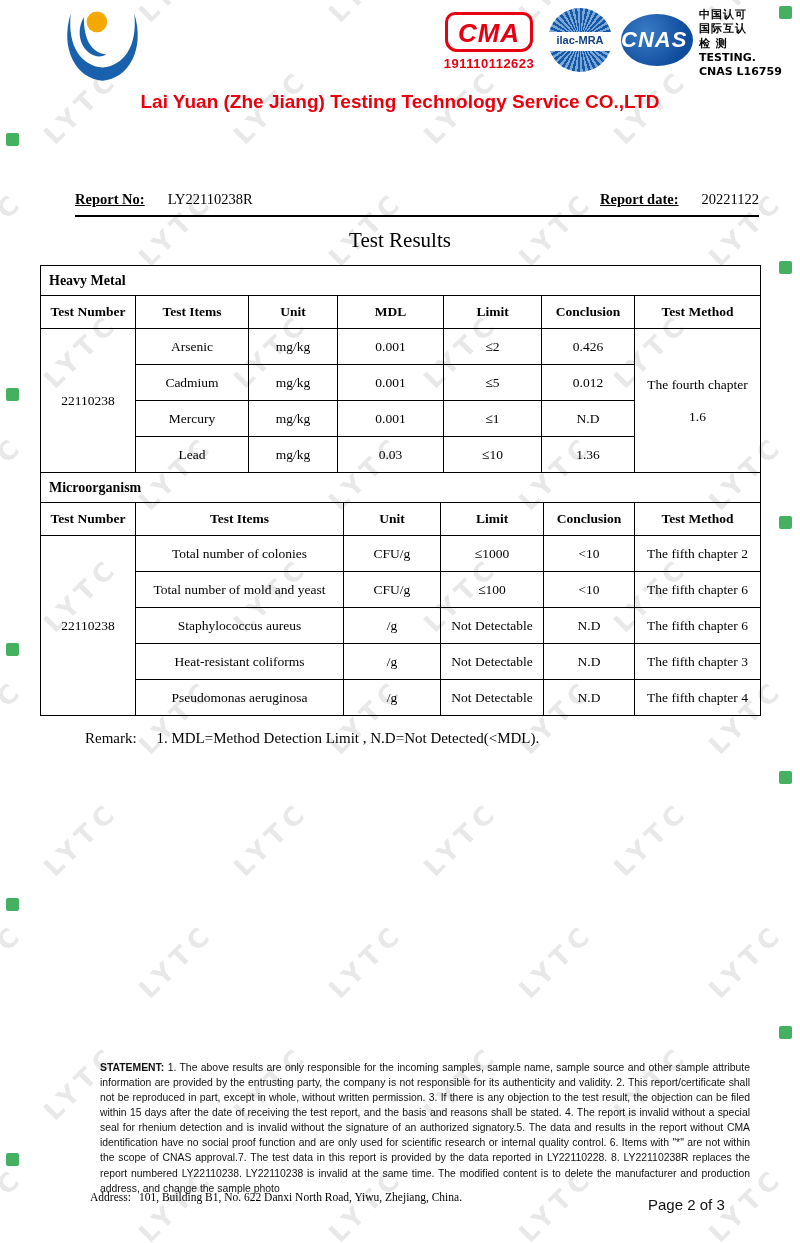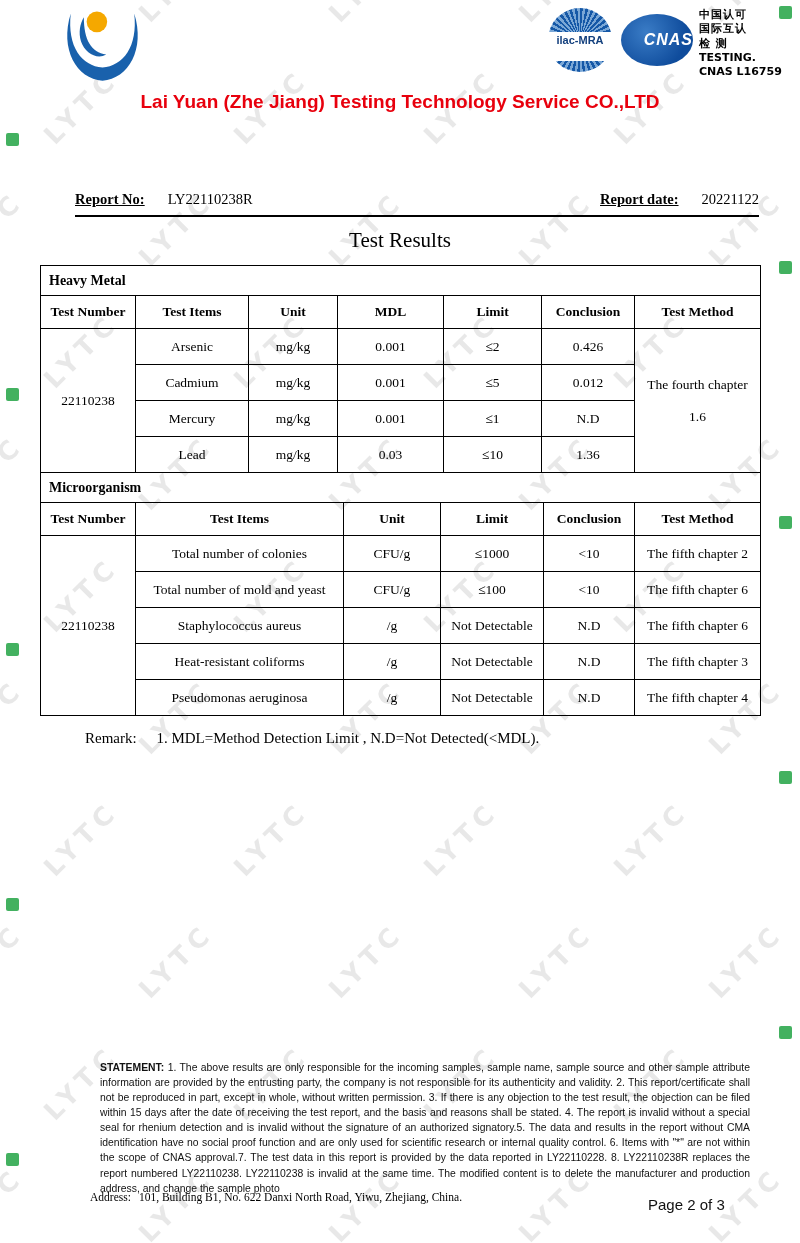--- a/index.html
+++ b/index.html
@@ -26,30 +26,30 @@
     padding:1px 10px; height:40px; line-height:34px;
   }
   .cma-text { color:#e60012; font-family:"Liberation Sans", sans-serif; font-weight:bold; font-style:italic; font-size:26px; letter-spacing:1px; }
   .cma-number { color:#e60012; font-family:"Liberation Sans", sans-serif; font-weight:bold; font-size:13px; margin-top:4px; letter-spacing:.5px; }
   .logo-ilac { position:absolute; left:548px; top:8px; }
   .ilac-circle {
     position:relative; width:64px; height:64px; border-radius:50%;
     background:repeating-conic-gradient(#1558a7 0deg 5deg, #7aa7d6 5deg 10deg);
   }
   .ilac-band {
-    position:absolute; left:-2px; right:-2px; top:24px; height:29px; background:#fff;
+    position:absolute; left:-2px; right:-2px; top:24px; height:19px; background:#fff;
     color:#123f7d; font-family:"Liberation Sans", sans-serif; font-weight:bold;
     font-size:11px; text-align:center; line-height:16px;
   }
   .logo-cnas { position:absolute; left:621px; top:14px; }
   .cnas-ellipse {
     width:72px; height:52px; border-radius:50%;
     background:radial-gradient(circle at 35% 35%, #3a7cc6, #0f4c9c 70%);
     color:#fff; font-family:"Liberation Sans", sans-serif; font-weight:bold; font-style:italic;
-    font-size:16px; text-align:right; line-height:52px; letter-spacing:1px;
+    font-size:22px; text-align:left; line-height:52px; letter-spacing:1px;
   }
   .cnas-textblock {
     position:absolute; left:699px; top:8px; width:92px;
     font-family:"DejaVu Sans", sans-serif; font-weight:bold; font-size:11px; line-height:1.3;
   }
   .cnas-textblock .cn { letter-spacing:1px; }
   .company-name {
     position:absolute; top:91px; left:0; width:100%; text-align:center;
     color:#e8000d; font-family:"Liberation Sans", sans-serif; font-weight:bold; font-size:19px;
   }
@@ -173,20 +173,26 @@
   <div class="content">
 
     <div class="logo-company">
       <svg viewBox="0 0 100 90" width="95" height="84">
         <path d="M16 8 C12 44 28 64 50 66 C72 64 88 44 84 8 C96 46 78 78 50 80 C22 78 4 46 16 8 Z" fill="#1961ac"></path>
         <path d="M30 12 C30 36 38 50 54 52 C44 58 31 50 27 38 C24 28 26 19 30 12 Z" fill="#1961ac"></path>
         <circle cx="44" cy="17" r="11" fill="#f5a800"></circle>
       </svg>
     </div>
 
+    <div class="logo-cma">
+      <div class="cma-box">
+        <span class="cma-text">CMA</span>
+      </div>
+      <div class="cma-number">191110112623</div>
+    </div>
 
     <div class="logo-ilac">
       <div class="ilac-circle">
         <div class="ilac-band">ilac-MRA</div>
       </div>
     </div>
 
     <div class="logo-cnas">
       <div class="cnas-ellipse">CNAS</div>
     </div>

